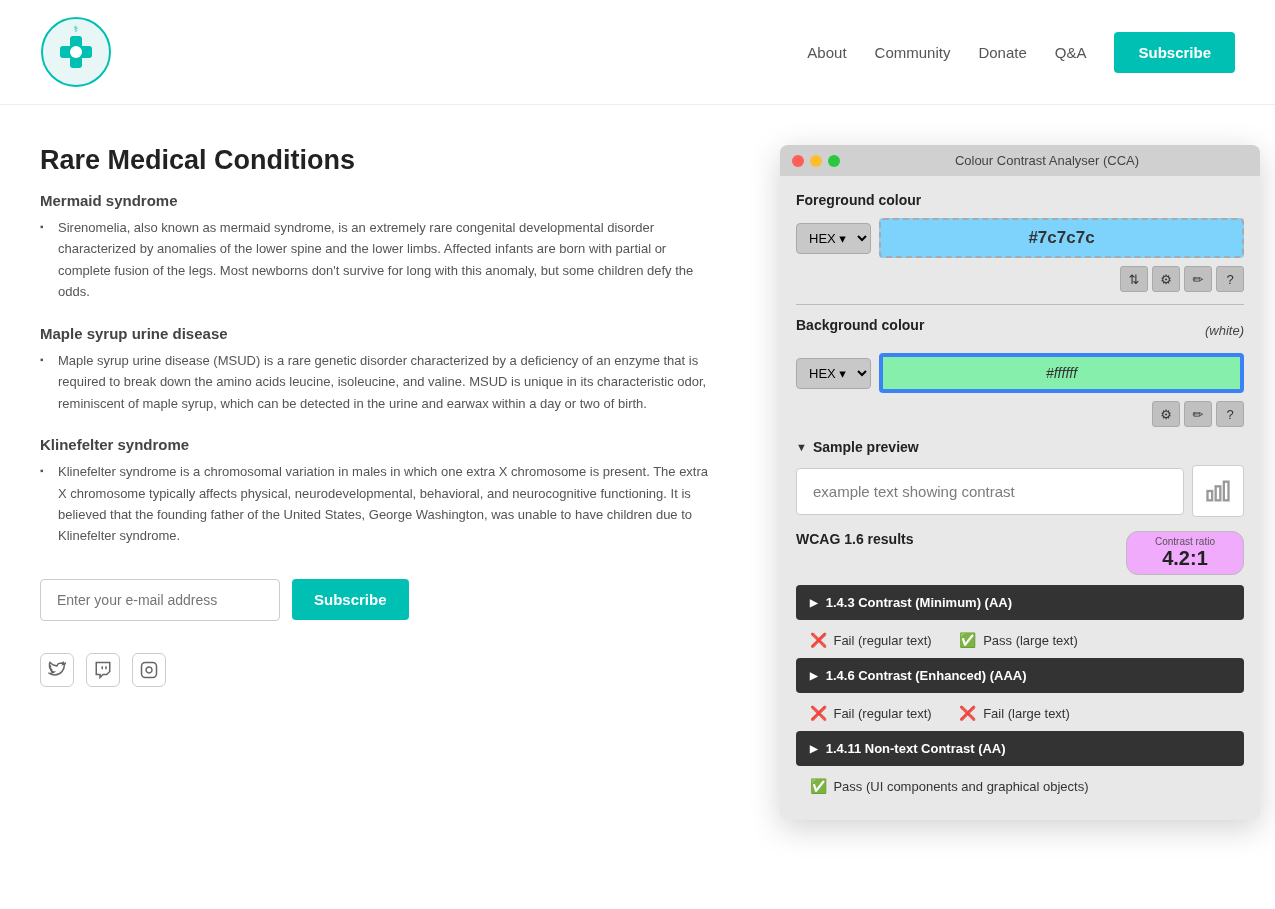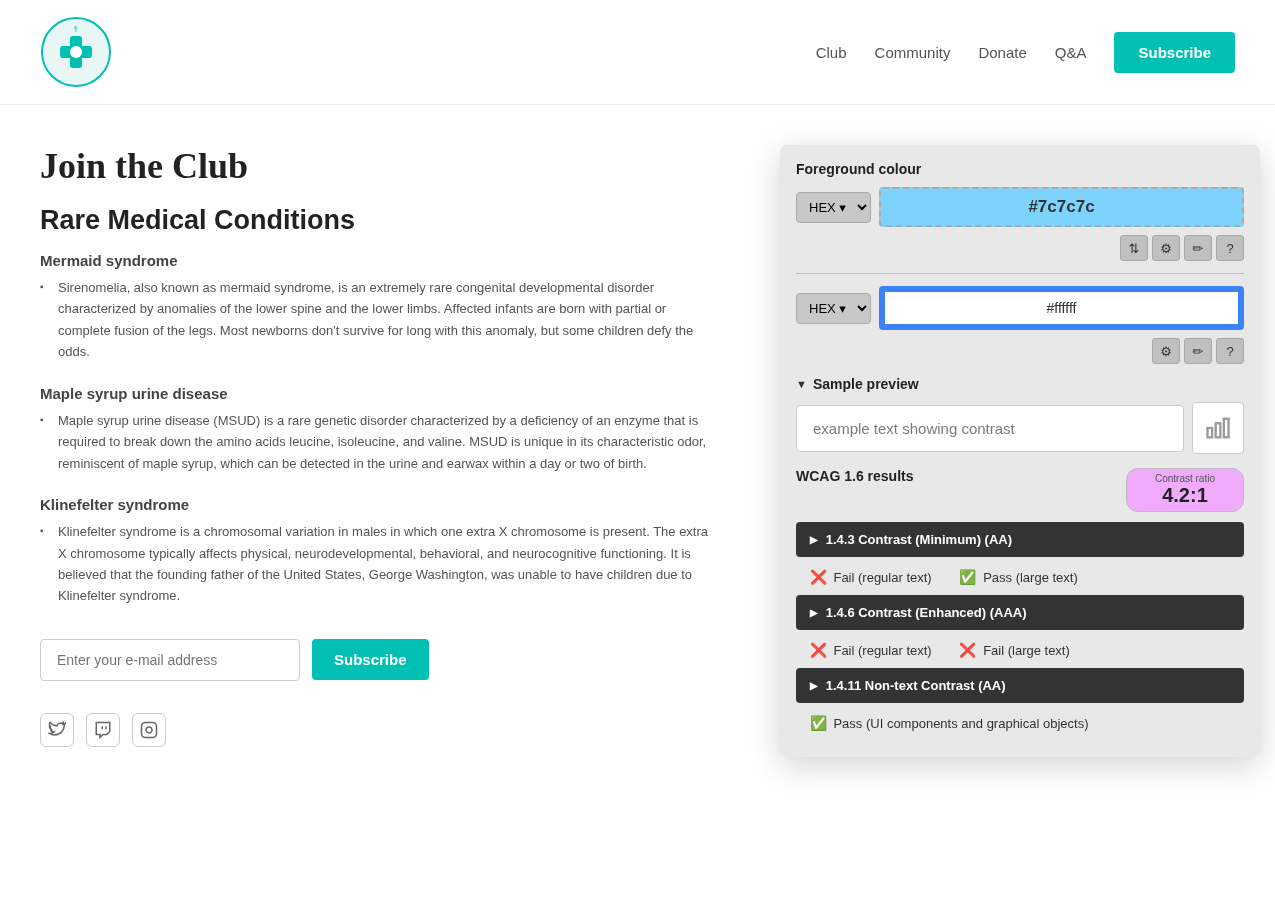--- a/index.html
+++ b/index.html
@@ -21,21 +21,21 @@
 
     
     .page-title { font-size: 36px; font-weight: 800; color: #222; margin-bottom: 18px; font-family: Georgia, serif; }
     .page-desc { font-size: 15px; color: #555; line-height: 1.6; margin-bottom: 28px; }
     .section-title { font-size: 27px; font-weight: 700; color: #222; margin-bottom: 16px; }
     .condition-title { font-size: 15px; font-weight: 700; color: #444; margin-bottom: 8px; }
     .condition-block { margin-bottom: 22px; }
     .condition-desc { font-size: 13px; color: #555; line-height: 1.65; padding-left: 18px; position: relative; }
     .condition-desc::before { content: '▪'; position: absolute; left: 0; color: #555; font-size: 10px; top: 2px; }
     .email-row { display: flex; gap: 12px; margin-top: 32px; margin-bottom: 32px; align-items: center; }
-    .email-input { border: 1px solid #ccc; border-radius: 4px; padding: 12px 16px; font-size: 14px; width: 260px; color: #999; }
+    .email-input { border: 1px solid #ccc; border-radius: 4px; padding: 12px 16px; font-size: 14px; width: 240px; color: #999; }
     .subscribe-btn-main { background: #00bfb3; color: #fff; border: none; border-radius: 4px; padding: 12px 22px; font-size: 15px; font-weight: 600; cursor: pointer; }
     .social-icons { display: flex; gap: 12px; }
     .social-icon { width: 34px; height: 34px; border: 1px solid #ccc; border-radius: 6px; display: flex; align-items: center; justify-content: center; cursor: pointer; color: #666; font-size: 15px; }
 
     
     .cca-window { background: #e8e8e8; border-radius: 8px; overflow: hidden; box-shadow: 0 8px 32px rgba(0,0,0,0.18); width: 480px; min-width: 460px; }
     .cca-titlebar { background: #d0d0d0; display: flex; align-items: center; padding: 8px 12px; gap: 0; }
     .window-btn { width: 12px; height: 12px; border-radius: 50%; margin-right: 6px; }
     .window-btn.close { background: #ff5f57; }
     .window-btn.min { background: #febc2e; }
@@ -45,21 +45,21 @@
     .section-label { font-size: 14px; font-weight: 700; color: #222; margin-bottom: 10px; }
     .fg-row { display: flex; align-items: center; gap: 8px; margin-bottom: 8px; }
     .color-format-select { background: #c8c8c8; border: 1px solid #aaa; border-radius: 4px; padding: 6px 8px; font-size: 13px; cursor: pointer; min-width: 70px; }
     .color-value-input { flex: 1; background: #7dd3fc; border: 2px dashed #999; border-radius: 4px; padding: 8px 12px; font-size: 17px; font-weight: 700; color: #333; text-align: center; }
     .tool-icons-row { display: flex; justify-content: flex-end; gap: 4px; margin-bottom: 12px; }
     .tool-icon-btn { background: #c0c0c0; border: 1px solid #aaa; border-radius: 3px; width: 28px; height: 26px; display: flex; align-items: center; justify-content: center; font-size: 13px; cursor: pointer; color: #333; }
     .divider { height: 1px; background: #bbb; margin: 8px 0 12px 0; }
     .bg-header-row { display: flex; justify-content: space-between; align-items: center; margin-bottom: 10px; }
     .bg-white-label { font-style: italic; font-size: 13px; color: #444; }
     .bg-row { display: flex; align-items: center; gap: 8px; margin-bottom: 8px; }
-    .bg-value-input { flex: 1; background: #ffffff; border: 6px solid #3b82f6; border-radius: 4px; padding: 8px 12px; font-size: 14px; color: #333; text-align: center; }
+    .bg-value-input { flex: 1; background: #86efac; border: 4px solid #3b82f6; border-radius: 4px; padding: 8px 12px; font-size: 14px; color: #333; text-align: center; font-style: italic; }
     .bg-tool-icons-row { display: flex; justify-content: flex-end; gap: 4px; margin-bottom: 12px; }
     .sample-preview-header { display: flex; align-items: center; gap: 6px; margin-bottom: 10px; cursor: pointer; }
     .triangle { font-size: 11px; color: #333; }
     .sample-preview-label { font-size: 14px; font-weight: 700; color: #222; }
     .sample-preview-area { display: flex; gap: 8px; margin-bottom: 14px; align-items: center; }
     .sample-text-box { flex: 1; background: #fff; border: 1px solid #ccc; border-radius: 4px; padding: 14px 16px; font-size: 15px; color: #7c7c7c; }
     .chart-icon-box { width: 52px; height: 52px; background: #fff; border: 1px solid #ccc; border-radius: 4px; display: flex; align-items: center; justify-content: center; }
     .wcag-header-row { display: flex; justify-content: space-between; align-items: flex-start; margin-bottom: 10px; }
     .wcag-label { font-size: 14px; font-weight: 700; color: #222; }
     .contrast-ratio-box { background: #f0abfc; border: 1px solid #bbb; border-radius: 12px; padding: 4px 28px; text-align: center; }
@@ -79,32 +79,31 @@
   <div class="logo-area">
     <svg class="logo-svg" viewBox="0 0 72 72">
       <circle cx="36" cy="36" r="34" fill="#e8f7f6" stroke="#00bfb3" stroke-width="2"></circle>
       <rect x="30" y="20" width="12" height="32" rx="3" fill="#00bfb3"></rect>
       <rect x="20" y="30" width="32" height="12" rx="3" fill="#00bfb3"></rect>
       <circle cx="36" cy="36" r="6" fill="#fff"></circle>
       <text x="36" y="16" text-anchor="middle" font-size="9" fill="#00bfb3" font-family="Arial">⚕</text>
     </svg>
   </div>
   <nav class="nav">
-    <a class="nav-link">Club</a>
+    <a class="nav-link">About</a>
     <a class="nav-link">Community</a>
     <a class="nav-link">Donate</a>
     <a class="nav-link">Q&amp;A</a>
     <button class="subscribe-btn">Subscribe</button>
   </nav>
 </header>
 
 <div class="main-content">
 
   <div class="left-col">
-    <h1 class="page-title">Join the Club</h1>
     <h2 class="section-title">Rare Medical Conditions</h2>
 
     <div class="condition-block">
       <p class="condition-title">Mermaid syndrome</p>
       <p class="condition-desc">Sirenomelia, also known as mermaid syndrome, is an extremely rare congenital developmental disorder characterized by anomalies of the lower spine and the lower limbs. Affected infants are born with partial or complete fusion of the legs. Most newborns don't survive for long with this anomaly, but some children defy the odds.</p>
     </div>
     <div class="condition-block">
       <p class="condition-title">Maple syrup urine disease</p>
       <p class="condition-desc">Maple syrup urine disease (MSUD) is a rare genetic disorder characterized by a deficiency of an enzyme that is required to break down the amino acids leucine, isoleucine, and valine. MSUD is unique in its characteristic odor, reminiscent of maple syrup, which can be detected in the urine and earwax within a day or two of birth.</p>
     </div>
@@ -135,39 +134,49 @@
             <path d="M16 11.37A4 4 0 1112.63 8 4 4 0 0116 11.37z"></path>
             <line x1="17.5" y1="6.5" x2="17.51" y2="6.5"></line>
           </svg>
       </div>
     </div>
   </div>
 
   <div class="right-col">
     <div class="cca-window">
 
+      <div class="cca-titlebar">
+        <div class="window-btn close"></div>
+        <div class="window-btn min"></div>
+        <div class="window-btn max"></div>
+        <span class="cca-title-text">Colour Contrast Analyser (CCA)</span>
+      </div>
 
       <div class="cca-body">
 
         <div class="section-label">Foreground colour</div>
         <div class="fg-row">
           <select class="color-format-select">
             <option>HEX ▾</option>
           </select>
           <input class="color-value-input" type="text" style="border: 2px dashed rgb(170, 170, 170);" value="#7c7c7c">
         </div>
         <div class="tool-icons-row">
           <button class="tool-icon-btn">⇅</button>
           <button class="tool-icon-btn">⚙</button>
           <button class="tool-icon-btn">✏</button>
           <button class="tool-icon-btn">?</button>
         </div>
 
         <div class="divider"></div>
 
+        <div class="bg-header-row">
+          <span class="section-label">Background colour</span>
+          <span class="bg-white-label">(white)</span>
+        </div>
         <div class="bg-row">
           <select class="color-format-select">
             <option>HEX ▾</option>
           </select>
           <input class="bg-value-input" type="text" value="#ffffff" style="">
         </div>
         <div class="bg-tool-icons-row">
           <button class="tool-icon-btn">⚙</button>
           <button class="tool-icon-btn">✏</button>
           <button class="tool-icon-btn">?</button>

